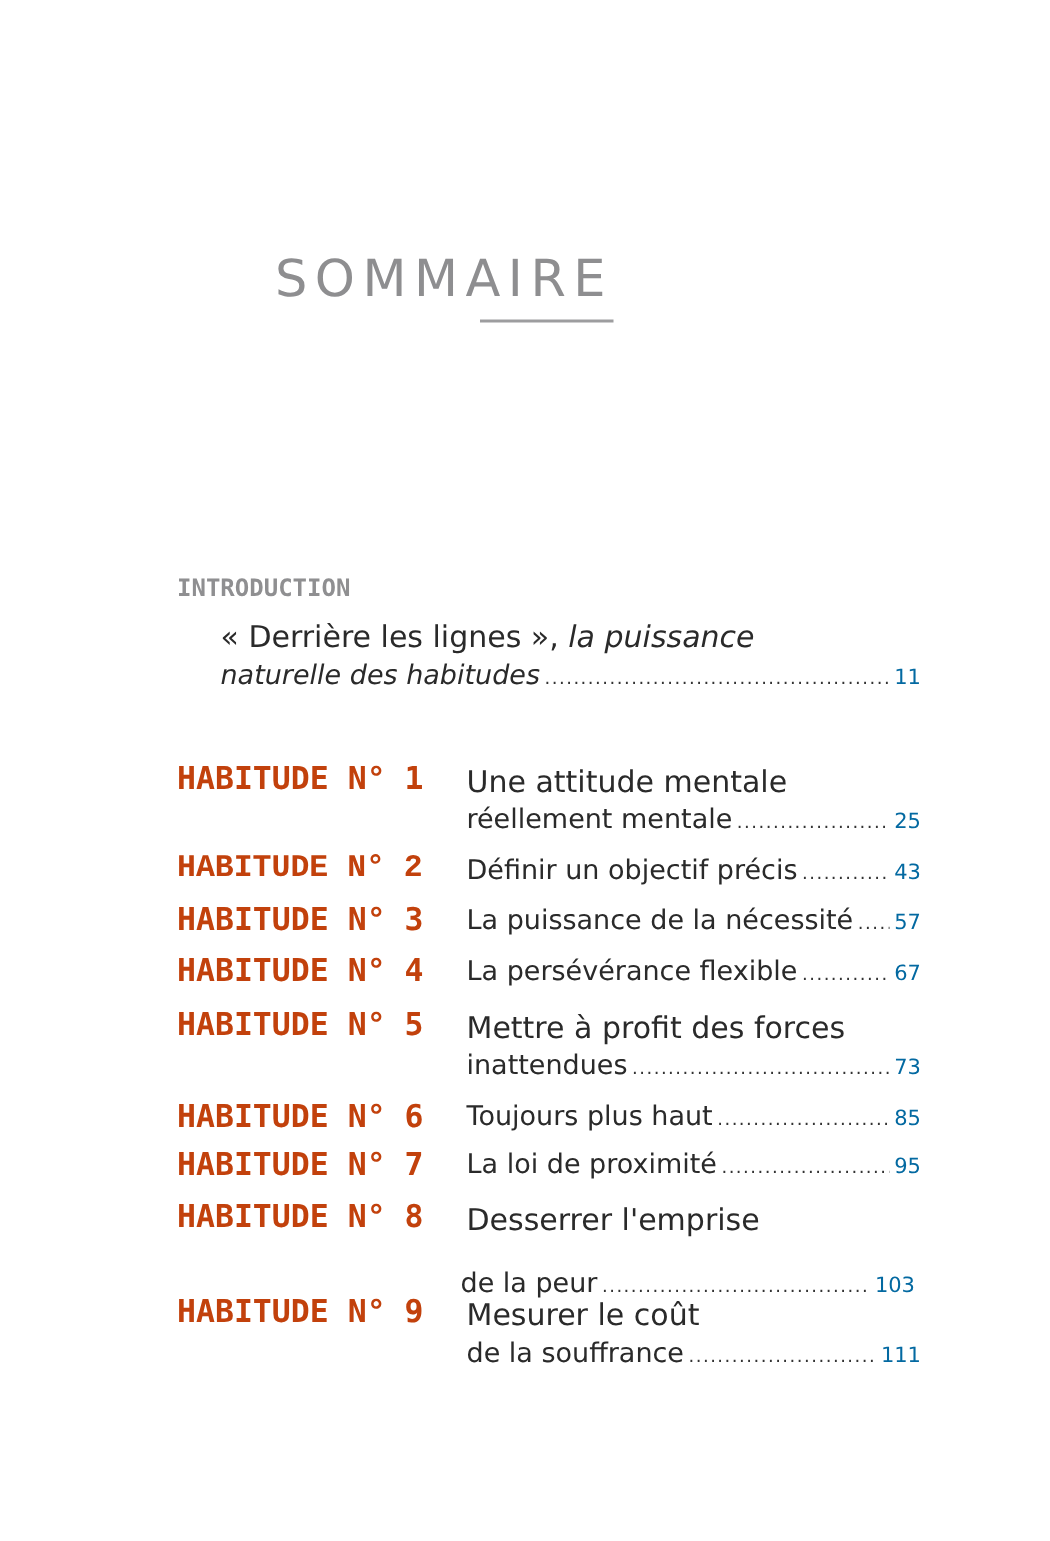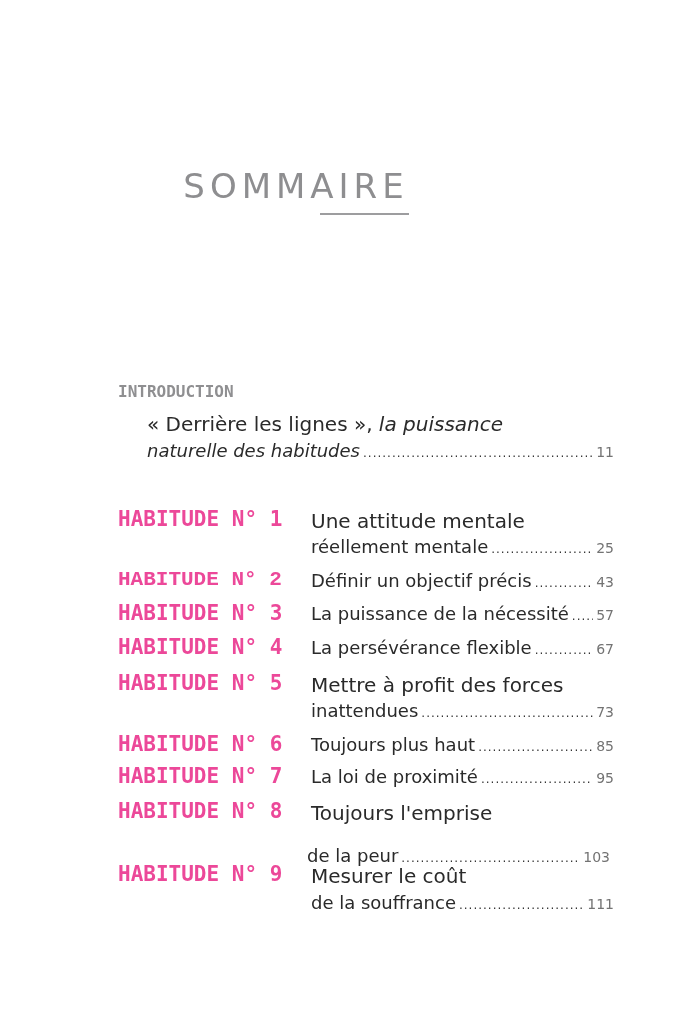--- a/index.html
+++ b/index.html
@@ -28,25 +28,25 @@
   .italic { font-style: italic; }
   .leader-line {
     position: absolute; display: flex; align-items: baseline;
     font-family: "DejaVu Sans", sans-serif; font-size: 18px; color: #2a2a2a;
     white-space: nowrap;
   }
   .leader-line .dots {
     flex: 1; overflow: hidden; margin: 0 3px; letter-spacing: 1px;
     font-size: 12px; color: #333;
   }
-  .leader-line .page { font-size: 14px; color: #737373; }
+  .leader-line .page { font-size: 14px; color: #0369a1; }
   .hab-label {
     position: absolute; left: 118px;
     font-family: "DejaVu Sans Mono", monospace; font-weight: bold;
-    font-size: 21px; color: #ec4899; white-space: nowrap;
+    font-size: 21px; color: #c2410c; white-space: nowrap;
   }
 </style>
 </head>
 <body>
 
 <div>
   <div class="title">SOMMAIRE</div>
   <div class="title-rule"></div>
 
   <div class="intro-heading">INTRODUCTION</div>
@@ -104,21 +104,21 @@
   </div>
 
   <div class="hab-label" style="top:764px;">HABITUDE N° 7</div>
   <div class="leader-line" style="left:311px; top:766px; width:303px;">
     <span>La loi de proximité</span>
     <span class="dots">........................................................................................................</span>
     <span class="page">95</span>
   </div>
 
   <div class="hab-label" style="top:799px;">HABITUDE N° 8</div>
-  <div class="entry-line" style="left:311px; top:801px;">Toujours l'emprise</div>
+  <div class="entry-line" style="left:311px; top:801px;">Desserrer l'emprise</div>
   <div class="leader-line" style="left:307px; top:829px; width:303px;margin-top:16px;">
     <span>de la peur</span>
     <span class="dots">........................................................................................................</span>
     <span class="page">103</span>
   </div>
 
   <div class="hab-label" style="top:862px;">HABITUDE N° 9</div>
   <div class="entry-line" style="left:311px; top:864px;">Mesurer le coût</div>
   <div class="leader-line" style="left:311px; top:892px; width:303px;">
     <span>de la souffrance</span>

